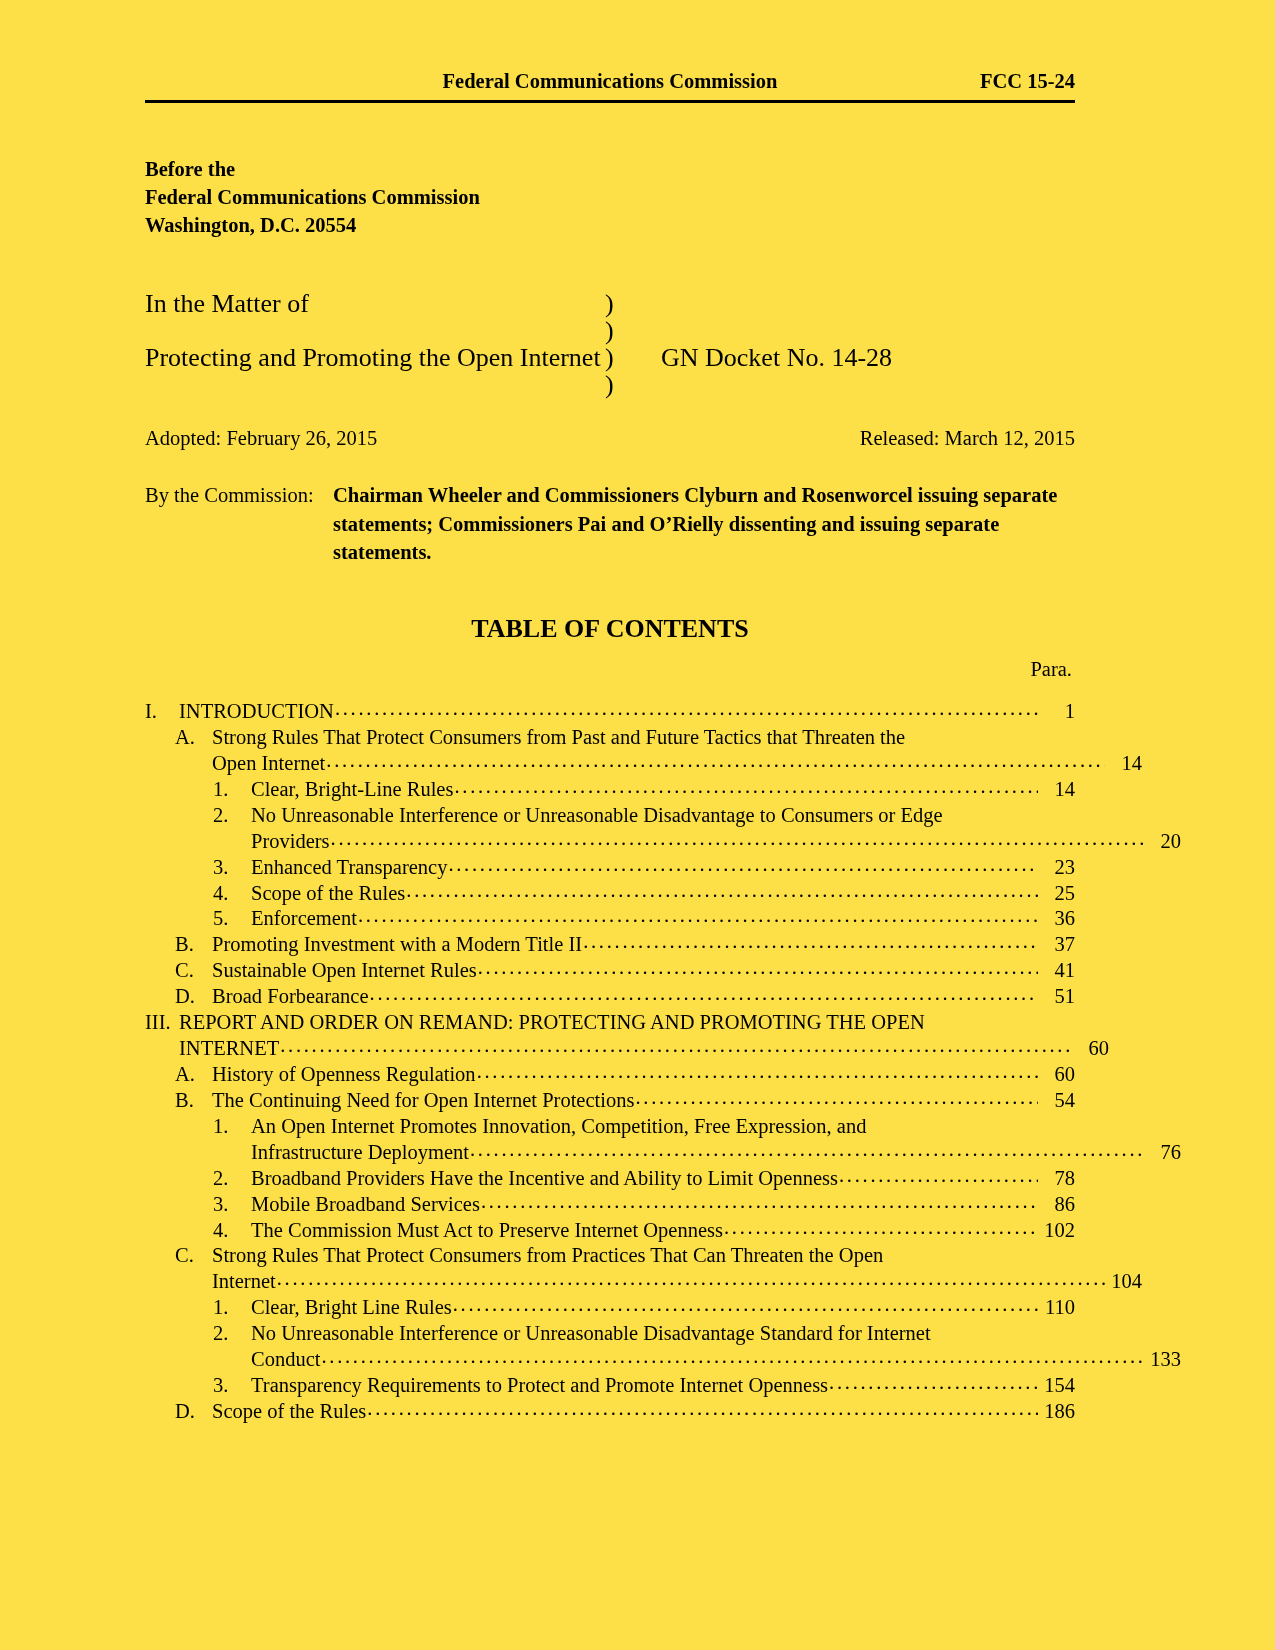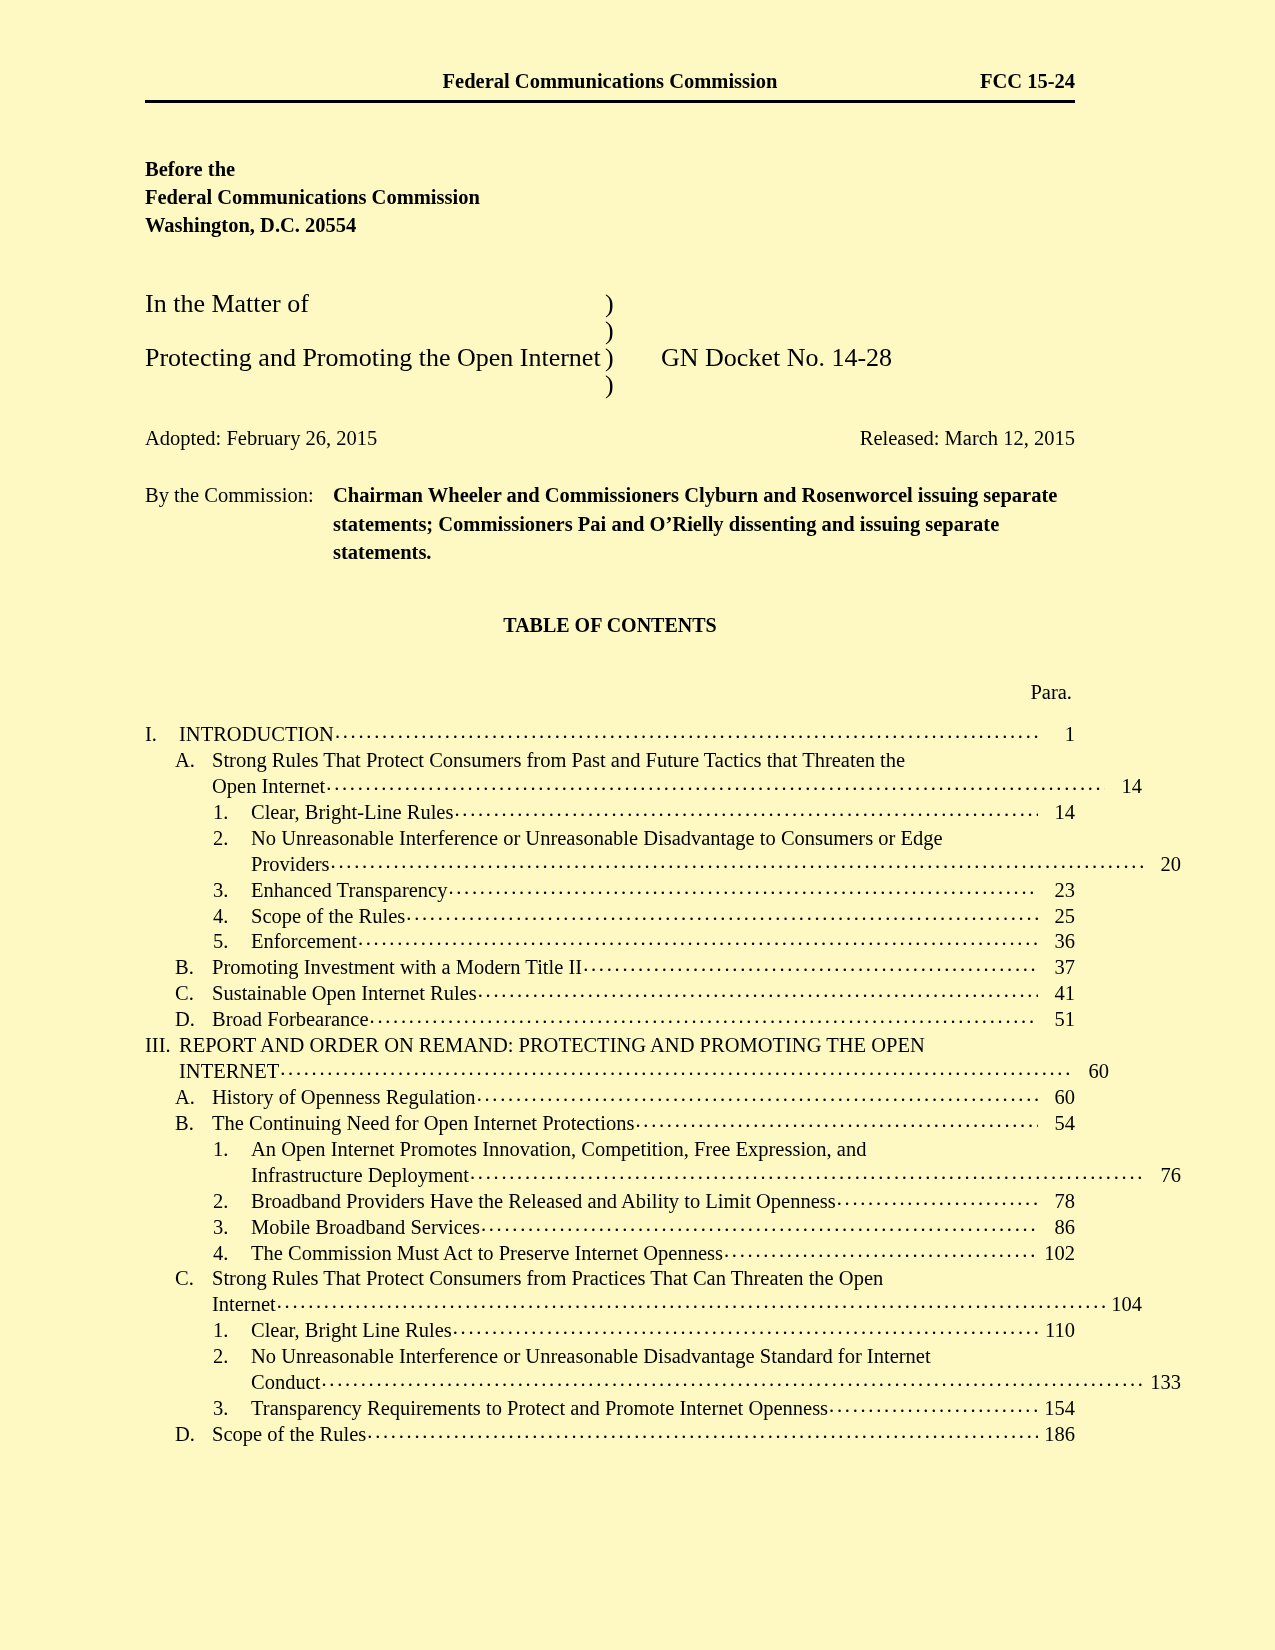--- a/index.html
+++ b/index.html
@@ -9,21 +9,21 @@
   }
   body {
     font-family: "Liberation Serif", "DejaVu Serif", serif;
     color: #000000;
   }
   .page {
     position: relative;
     width: 1275px;
     height: 1650px;
     margin: 0 auto;
-    background: #fef9c3;
+    background: #fde047;
     box-sizing: border-box;
     padding: 16px;
     overflow: hidden;
   }
   .content {
     position: absolute;
     left: 145px;
     top: 0;
     width: 930px;
   }
@@ -119,24 +119,24 @@
   .by-commission .bc-body {
     margin-left: 188px;
     font-weight: bold;
   }
 
   
   .toc-title {
     margin-top: 48px;
     text-align: center;
     font-weight: bold;
-    font-size: 20px;
+    font-size: 26px;
   }
   .para-label {
-    margin-top: 44px;
+    margin-top: 14px;
     text-align: right;
     font-size: 20.5px;
     padding-right: 3px;
   }
   .toc {
     margin-top: 18px;
     font-size: 20.5px;
   }
   .toc-entry {
     position: relative;
@@ -356,21 +356,21 @@
           </div>
           <div class="toc-line cont">
             <span class="txt">Infrastructure Deployment</span>
             <span class="leader"></span>
             <span class="pg">76</span>
           </div>
         </div>
         <div class="toc-entry lvl3">
           <div class="toc-line">
             <span class="marker">2.</span>
-            <span class="txt">Broadband Providers Have the Released and Ability to Limit Openness</span>
+            <span class="txt">Broadband Providers Have the Incentive and Ability to Limit Openness</span>
             <span class="leader"></span>
             <span class="pg">78</span>
           </div>
         </div>
         <div class="toc-entry lvl3">
           <div class="toc-line">
             <span class="marker">3.</span>
             <span class="txt">Mobile Broadband Services</span>
             <span class="leader"></span>
             <span class="pg">86</span>

